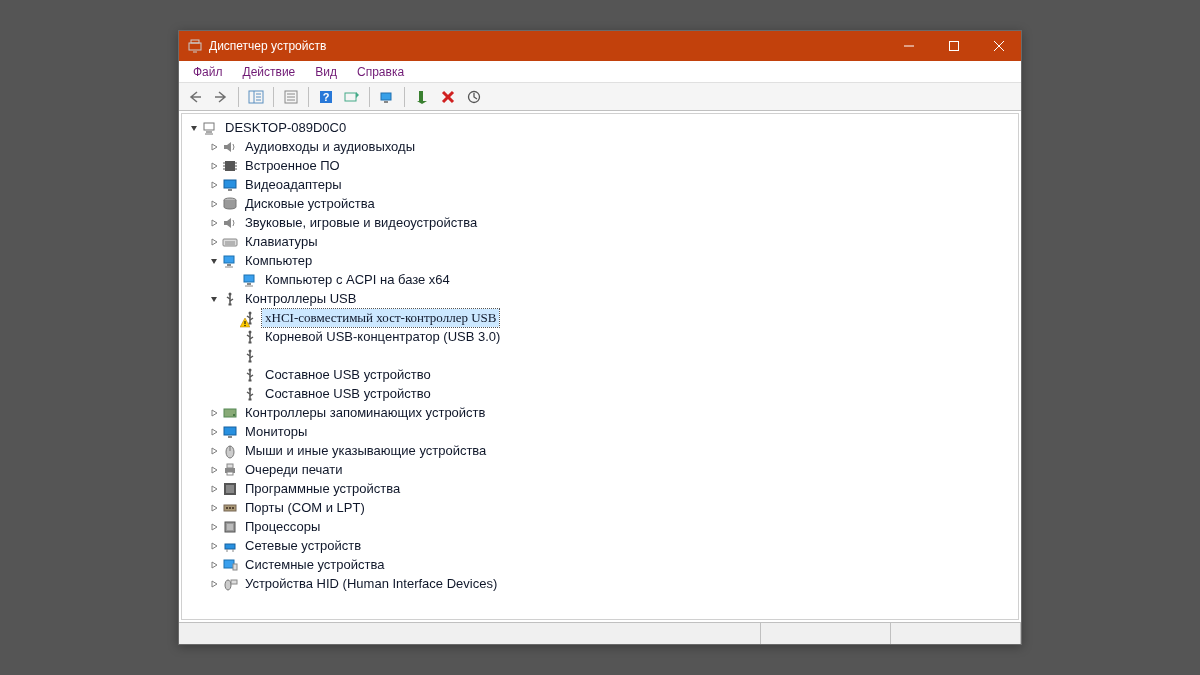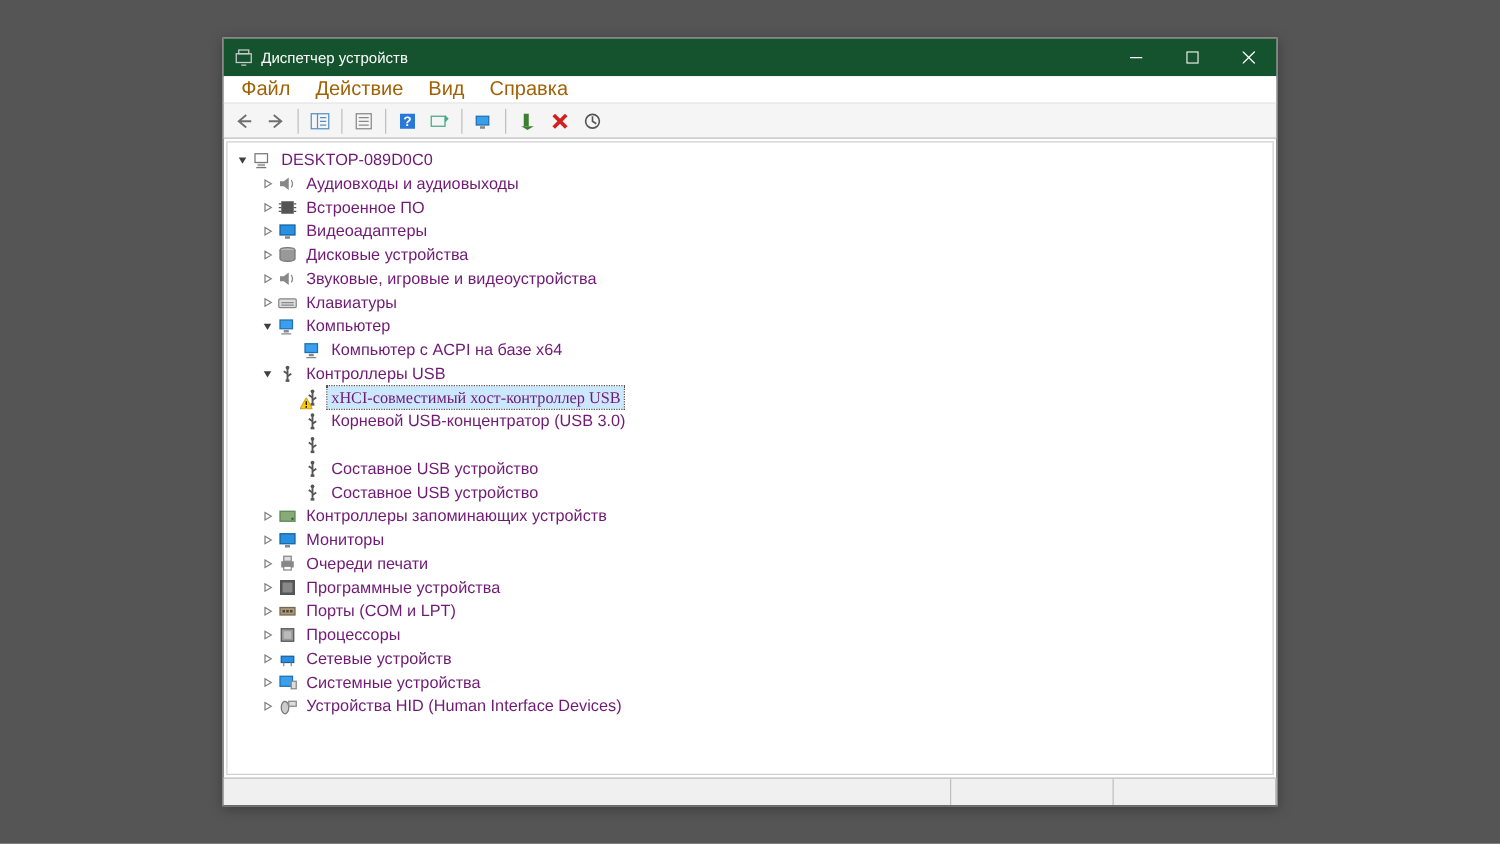--- a/index.html
+++ b/index.html
@@ -19,21 +19,21 @@
     width: 844px;
     height: 615px;
     background: #fff;
     border: 1px solid #6a6a6a;
     display: flex;
     flex-direction: column;
     box-shadow: 0 2px 10px rgba(0,0,0,.3);
   }
   .titlebar {
     height: 30px;
-    background: #14532d;
+    background: #c2410c;
     color: #fff;
     display: flex;
     align-items: center;
     font-size: 12px;
   }
   .titlebar-icon {
     width: 16px; height: 16px;
     margin: 0 6px 0 8px;
     display: flex; align-items: center; justify-content: center;
   }
@@ -47,22 +47,22 @@
   .menubar {
     height: 22px;
     background: #fff;
     display: flex;
     align-items: center;
     border-bottom: 1px solid #e0e0e0;
     padding-left: 4px;
   }
   .menu-item {
     padding: 2px 10px;
-    font-size: 16px;
-    color: #a16207;
+    font-size: 12px;
+    color: #701a75;
   }
   .toolbar {
     height: 28px;
     background: #f5f5f5;
     border-bottom: 1px solid #c0c0c0;
     display: flex;
     align-items: center;
     padding-left: 4px;
     gap: 2px;
   }
@@ -98,21 +98,21 @@
     flex-shrink: 0;
   }
   .expander.none { visibility: hidden; }
   .node-icon {
     width: 16px; height: 16px;
     display: flex; align-items: center; justify-content: center;
     margin-right: 4px;
     flex-shrink: 0;
     position: relative;
   }
-  .label { padding: 1px 3px; color: #701a75; }
+  .label { padding: 1px 3px; color: #0f172a; }
   .indent { display: inline-block; flex-shrink: 0; }
   .statusbar {
     height: 22px;
     background: #f0f0f0;
     border-top: 1px solid #c0c0c0;
     display: flex;
   }
   .status-cell { border-right: 1px solid #c0c0c0; }
   
   svg { display: block; }
@@ -495,20 +495,35 @@
         </div>
         <div class="tree-row">
           <span class="indent" style="width: 20px;"></span>
           <span class="expander">
             <svg width="10" height="10" viewBox="0 0 10 10">
               <path d="M3 2 L8 5 L3 8 Z" fill="none" stroke="#808080"></path>
             </svg>
           </span>
           <span class="node-icon">
             <svg width="16" height="16" viewBox="0 0 16 16">
+              <ellipse cx="8" cy="9" rx="4" ry="6" fill="#ccc" stroke="#777"></ellipse>
+              <line x1="8" y1="3" x2="8" y2="8" stroke="#777"></line>
+            </svg>
+          </span>
+          <span class="label">Мыши и иные указывающие устройства</span>
+        </div>
+        <div class="tree-row">
+          <span class="indent" style="width: 20px;"></span>
+          <span class="expander">
+            <svg width="10" height="10" viewBox="0 0 10 10">
+              <path d="M3 2 L8 5 L3 8 Z" fill="none" stroke="#808080"></path>
+            </svg>
+          </span>
+          <span class="node-icon">
+            <svg width="16" height="16" viewBox="0 0 16 16">
               <rect x="3" y="6" width="10" height="5" fill="#888"></rect>
               <rect x="5" y="2" width="6" height="4" fill="#ddd" stroke="#888"></rect>
               <rect x="5" y="10" width="6" height="3" fill="#fff" stroke="#888"></rect>
             </svg>
           </span>
           <span class="label">Очереди печати</span>
         </div>
         <div class="tree-row">
           <span class="indent" style="width: 20px;"></span>
           <span class="expander">

